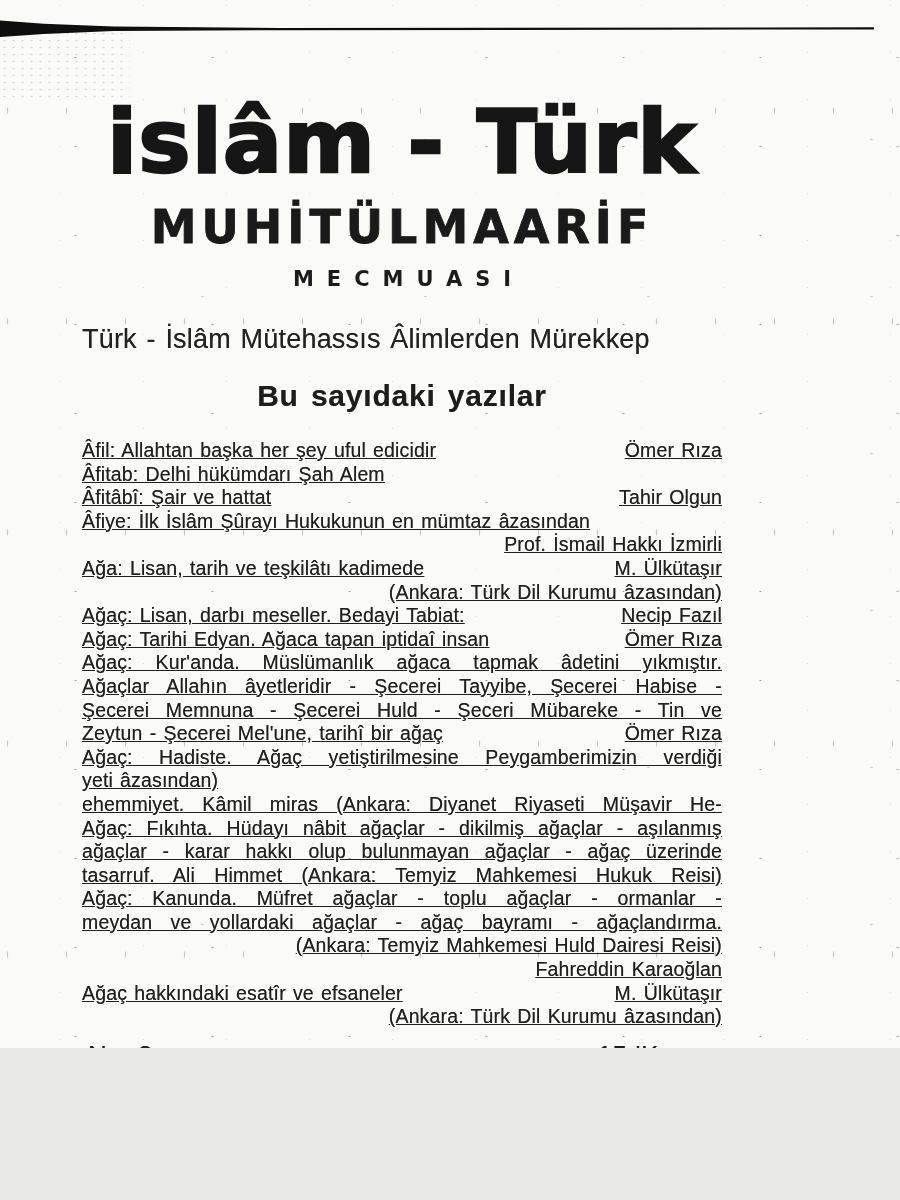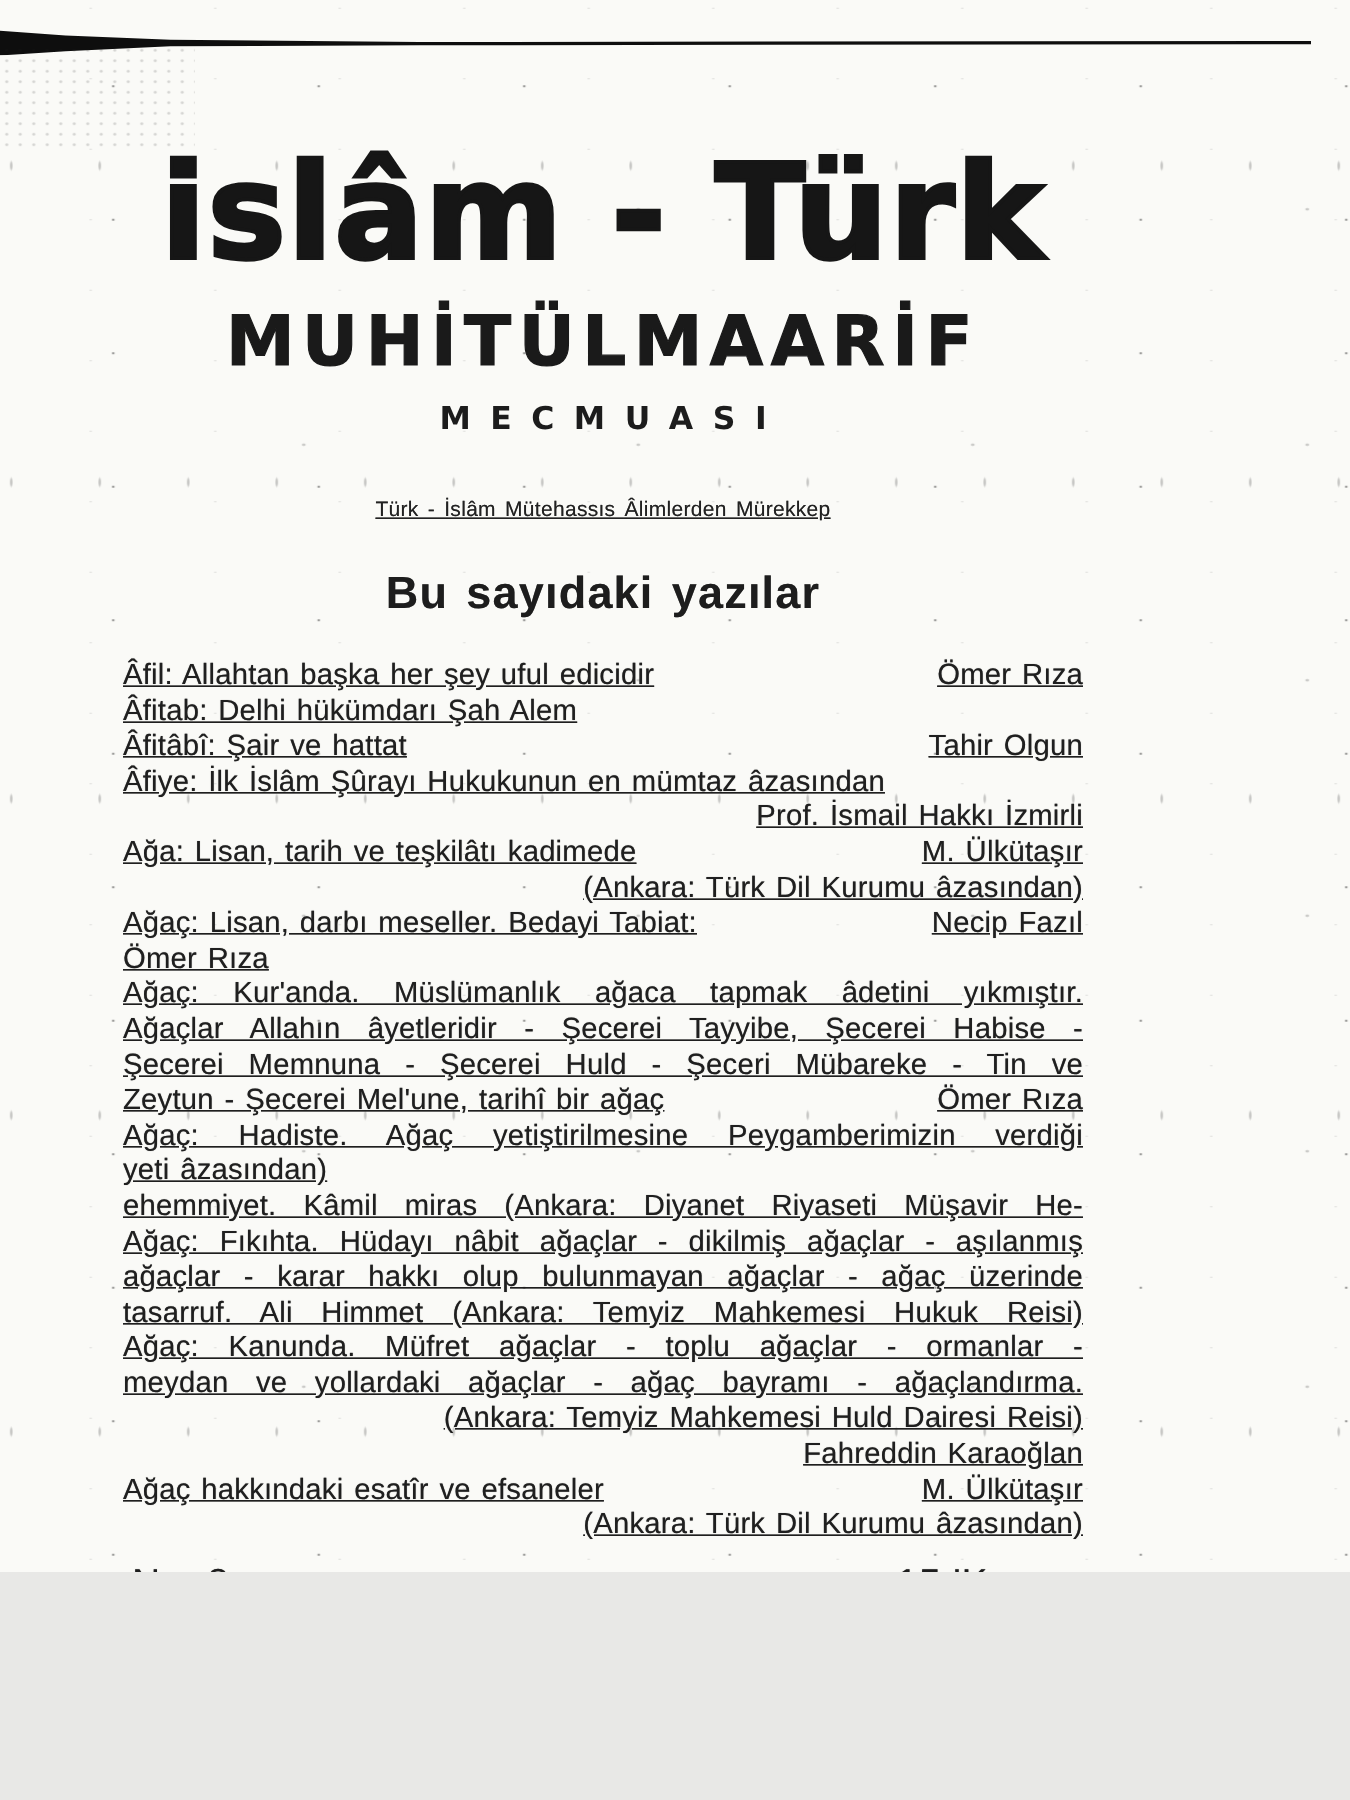--- a/index.html
+++ b/index.html
@@ -94,28 +94,27 @@
     font-family: "DejaVu Sans", sans-serif;
     font-weight: bold;
     font-size: 21px;
     letter-spacing: 13px;
     text-indent: 13px; 
     color: #1c1c1c;
   }
 
   .byline {
     margin-top: 36px;
-    text-align: center;
-    font-size: 14px;
+    text-align: left;
+    font-size: 27px;
     line-height: 25px;
     letter-spacing: 0.2px;
     word-spacing: 2px;
     color: #222;
     text-shadow: 0 0 0.4px rgba(0,0,0,0.55);
-    text-decoration: underline;
   }
 
   .section-heading {
     margin-top: 27px;
     text-align: center;
     font-weight: bold;
     font-size: 30px;
     letter-spacing: 0.8px;
     word-spacing: 3px;
     color: #1d1d1d;
@@ -194,20 +193,21 @@
         <div class="toc-line split">
           <span class="toc-text">Ağa: Lisan, tarih ve teşkilâtı kadimede</span>
           <span class="toc-author">M. Ülkütaşır</span>
         </div>
         <div class="toc-line right"><span class="toc-text">(Ankara: Türk Dil Kurumu âzasından)</span></div>
         <div class="toc-line split">
           <span class="toc-text">Ağaç: Lisan, darbı meseller. Bedayi Tabiat:</span>
           <span class="toc-author">Necip Fazıl</span>
         </div>
         <div class="toc-line split">
+          <span class="toc-text">Ağaç: Tarihi Edyan. Ağaca tapan iptidaî insan</span>
           <span class="toc-author">Ömer Rıza</span>
         </div>
         <div class="toc-line justify"><span class="toc-text">Ağaç: Kur'anda. Müslümanlık ağaca tapmak âdetini yıkmıştır.</span></div>
         <div class="toc-line justify"><span class="toc-text">Ağaçlar Allahın âyetleridir - Şecerei Tayyibe, Şecerei Habise -</span></div>
         <div class="toc-line justify"><span class="toc-text">Şecerei Memnuna - Şecerei Huld - Şeceri Mübareke - Tin ve</span></div>
         <div class="toc-line split">
           <span class="toc-text">Zeytun - Şecerei Mel'une, tarihî bir ağaç</span>
           <span class="toc-author">Ömer Rıza</span>
         </div>
         <div class="toc-line justify"><span class="toc-text">Ağaç: Hadiste. Ağaç yetiştirilmesine Peygamberimizin verdiği</span></div>

